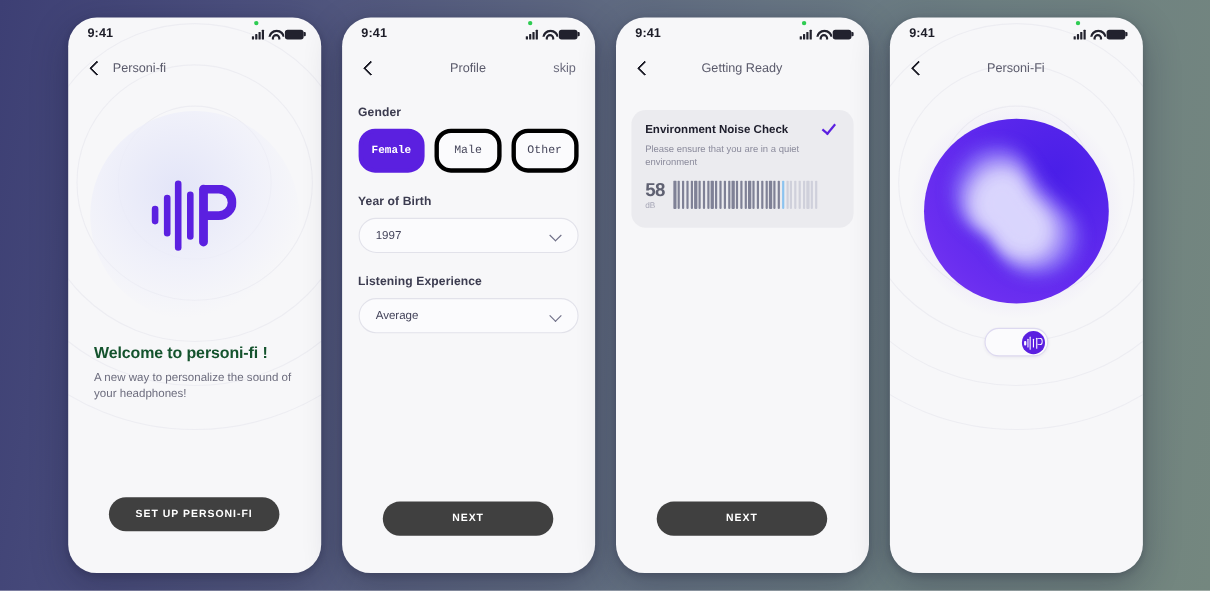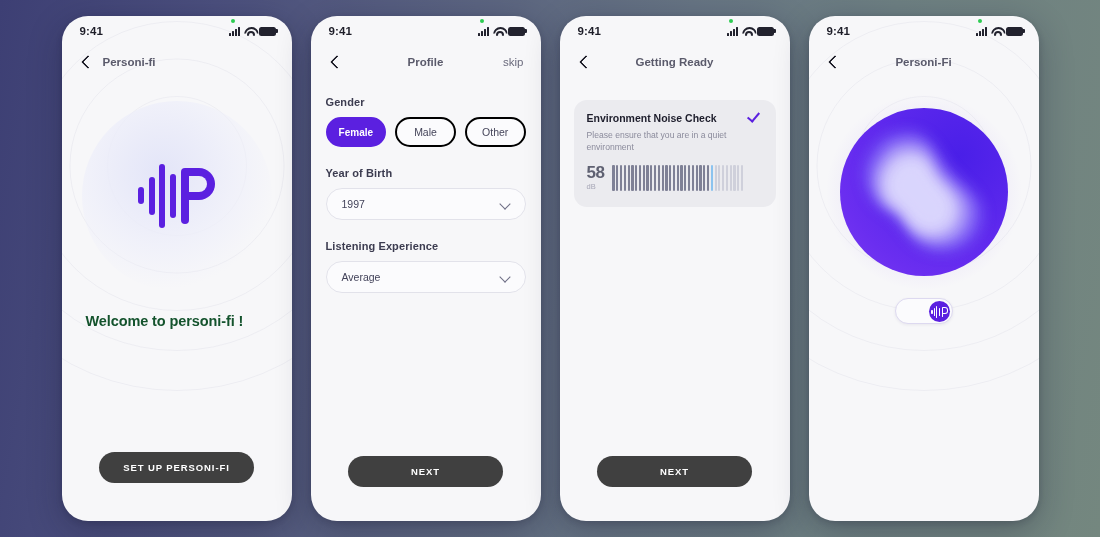--- a/index.html
+++ b/index.html
@@ -135,21 +135,21 @@
     left: 4px; top: 3px;
     width: 8px; height: 8px;
     border-left: 2.4px solid #1b1b26;
     border-bottom: 2.4px solid #1b1b26;
     transform: rotate(45deg);
     border-radius: 1px;
   }
   .nav-title {
     font-size: 11.5px;
     color: #5a5a6b;
-    font-weight: 700;
+    font-weight: 400;
   }
   .nav-title.left { margin-left: 8px; }
   .nav-title.center {
     position: absolute;
     left: 0; right: 0;
     text-align: center;
     pointer-events: none;
   }
   .nav-skip {
     margin-left: auto;
@@ -252,26 +252,26 @@
   .f-label {
     font-size: 11px;
     font-weight: 700;
     color: #3c3c50;
     margin-bottom: 9px;
     letter-spacing: .1px;
   }
   .chips { display: flex; gap: 9px; margin-bottom: 20px; }
   .chip {
     flex: 1;
-    height: 30px;
+    height: 40px;
     border-radius: 15px;
-    border: 2px solid #000000;
+    border: 4px solid #000000;
     background: #fbfbfd;
     color: #45455a;
-    font-family: Liberation Sans, sans-serif;
+    font-family: Liberation Mono, monospace;
     font-size: 10.5px;
     display: flex;
     align-items: center;
     justify-content: center;
     cursor: pointer;
   }
   .chip.active {
     background: #5b20e0;
     border-color: #5b20e0;
     color: #fff;
@@ -344,21 +344,21 @@
   }
   .tick::before{
     content:"";
     position:absolute;
     left:0; top:-1px;
     width:5px;height:10px;
     border-right:2.2px solid #5b20e0;
     border-bottom:2.2px solid #5b20e0;
     transform: rotate(40deg);
   }
-  .meter-row { display: flex; align-items: center; gap: 8px; }
+  .meter-row { display: flex; align-items: flex-start; gap: 8px; }
   .db {
     line-height: 1;
     flex: 0 0 auto;
     padding-bottom: 2px;
   }
   .db .num {
     font-size: 17px;
     font-weight: 700;
     color: #5f6172;
     letter-spacing: -.5px;
@@ -506,20 +506,21 @@
             <span class="p-glyph">
               <span class="stem"></span>
                 <span class="bowl"></span>
             </span>
           </div>
         </div>
       </div>
 
       <div class="welcome">
         <h1>Welcome to personi-fi !</h1>
+        <p>A new way to personalize the sound of your headphones!</p>
       </div>
 
       <div class="cta-wrap">
         <button class="btn-primary btn-setup">SET UP PERSONI-FI</button>
       </div>
     </div>
   </div>
 
   <div class="phone">
     <div class="statusbar">

